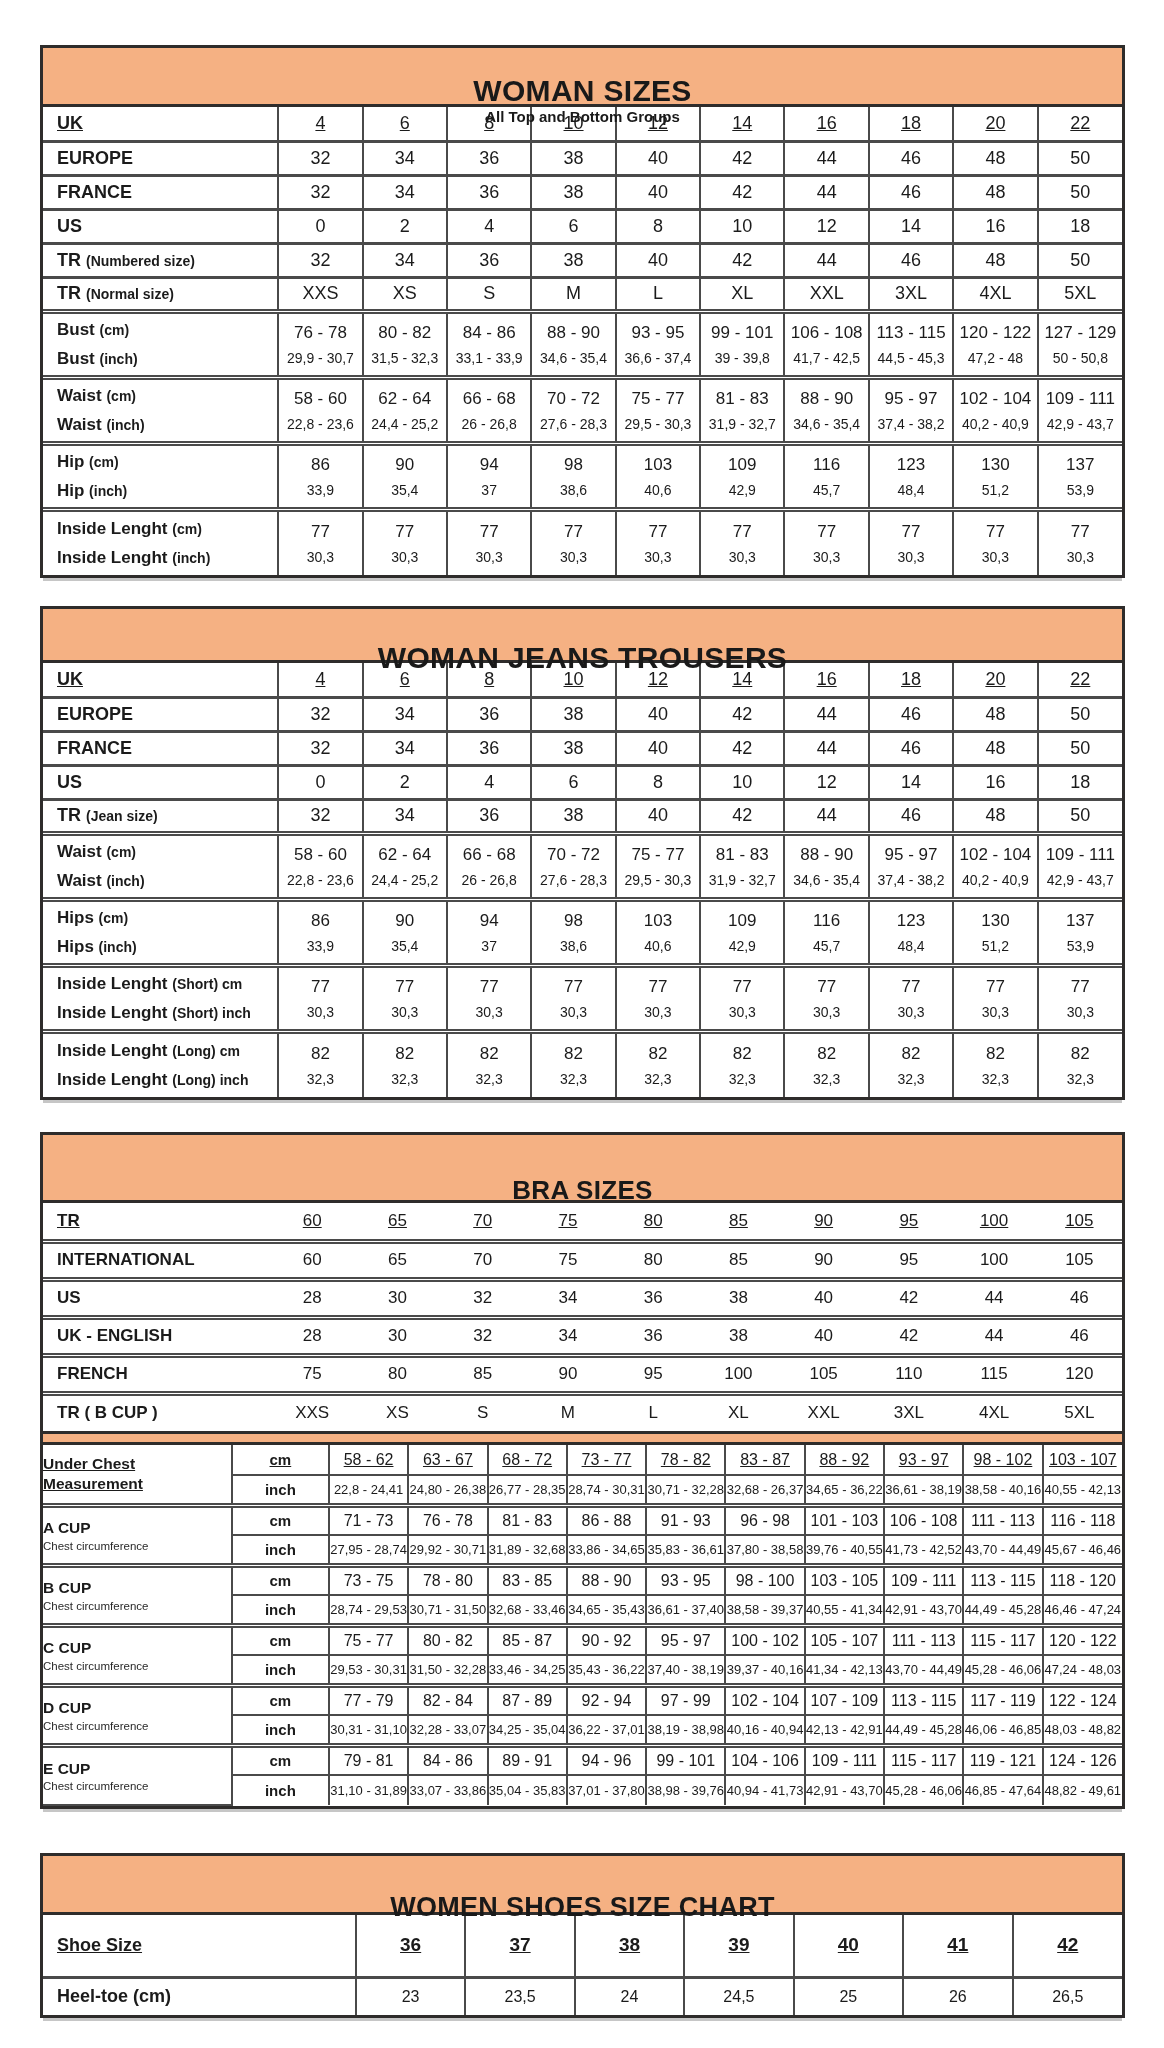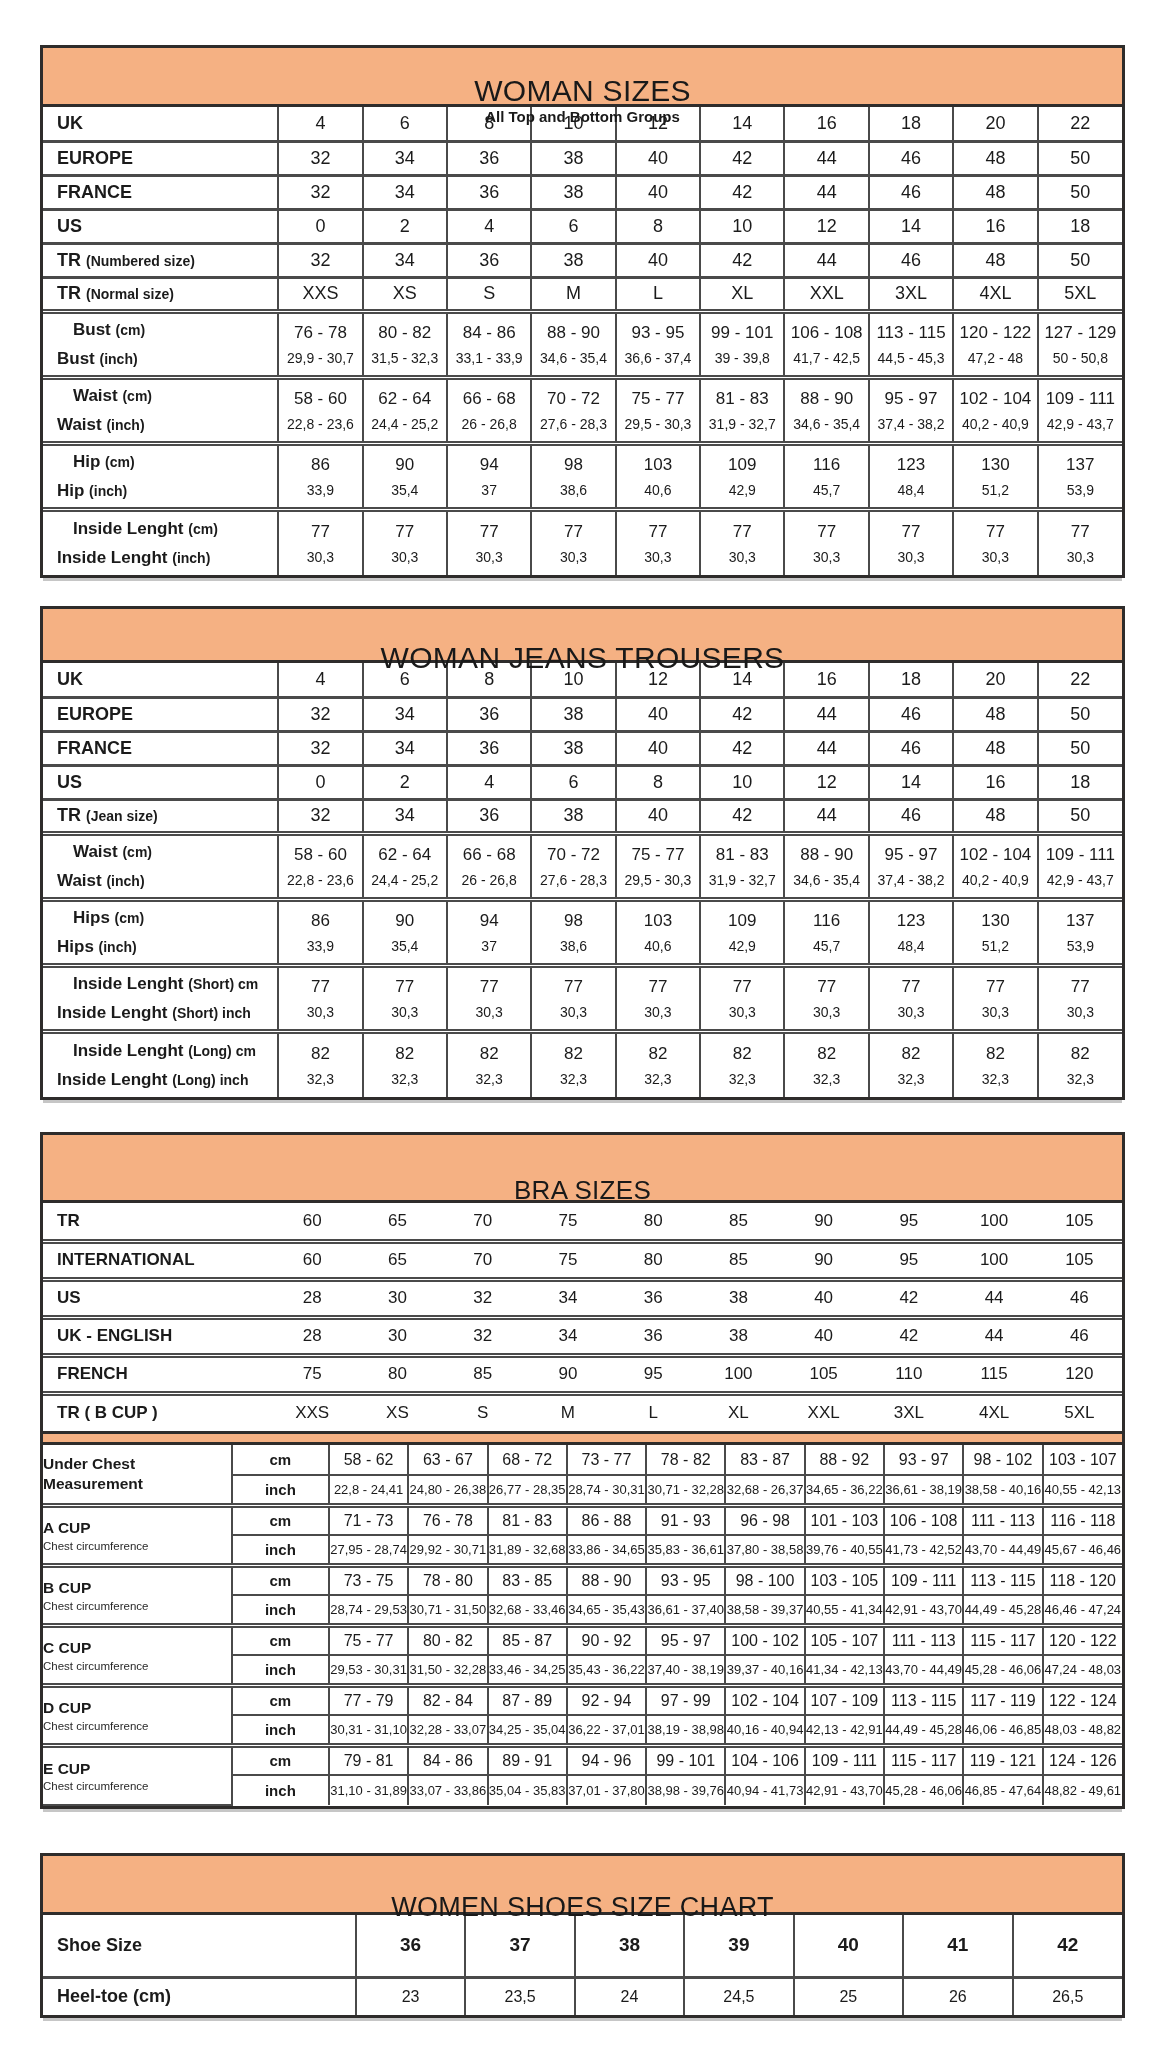--- a/index.html
+++ b/index.html
@@ -24,50 +24,50 @@
   .thead {
     background: #f5b183;
     display: flex; flex-direction: column; justify-content: center; align-items: center;
     border-bottom: 3px solid #2e2c2b;
     text-align: center;
   }
   #t1 .thead { height: 59px; }
   #t2 .thead { height: 54px; }
   #t3 .thead { height: 68px; }
   #t4 .thead { height: 59px; }
-  .title { font-weight: normal; font-size: 30px; letter-spacing: 0.3px; color: #191919; margin-top: 46px; }
+  .title { font-weight: bold; font-size: 30px; letter-spacing: 0.3px; color: #191919; margin-top: 46px; }
   #t3 .title { font-size: 26px; }
   #t4 .title { font-size: 27px; }
   .subtitle { font-weight: bold; font-size: 15px; margin-top: 0px; color: #191919; }
 
   table { width: 100%; border-collapse: collapse; table-layout: fixed; }
   th, td {
     border: 2px solid #4a4a4a;
     text-align: center; vertical-align: middle;
     font-weight: normal; padding: 0;
     font-size: 17px;
   }
   th.lbl { text-align: left; padding-left: 14px; font-weight: bold; font-size: 18px; }
   span.paren { font-size: 14px; font-weight: bold; }
 
   
   tr > *:first-child { border-left: none; }
   tr > *:last-child  { border-right: none; }
-  tbody tr:first-child > * { border-top: none; }
+  tbody tr:first-child > * { border-top: none; text-decoration: underline; }
   tbody tr:last-child  > * { border-bottom: none; }
 
   
   tr.single > * { border-top: 3px solid #4a4a4a; }
   tr.single { height: 34px; }
   tr.single td { font-size: 18px; }
 
   
   tr.pair > * { border-top: 5px double #4a4a4a; }
   tr.pair { height: 66px; }
-  tr.pair th.lbl .l1 { margin-bottom: 9px; margin-left: 16px; }
+  tr.pair th.lbl .l1 { margin-bottom: 9px; }
   tr.pair th.lbl .l1, tr.pair th.lbl .l2p { font-size: 17px; font-weight: bold; }
   tr.pair td .l1 { font-size: 17px; margin-bottom: 7px; }
   tr.pair td .l2 { font-size: 14px; }
 
   
   tr.plain { height: 38px; }
   tr.plain > * { border-left: none; border-right: none; border-top: 5px double #4a4a4a; }
   #t3 tr.plain th.lbl { font-size: 17px; }
 
   

